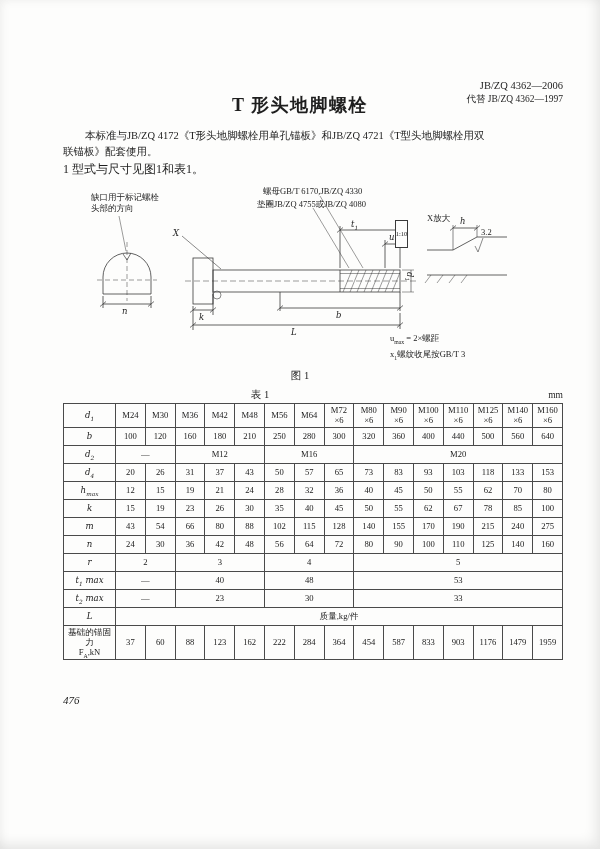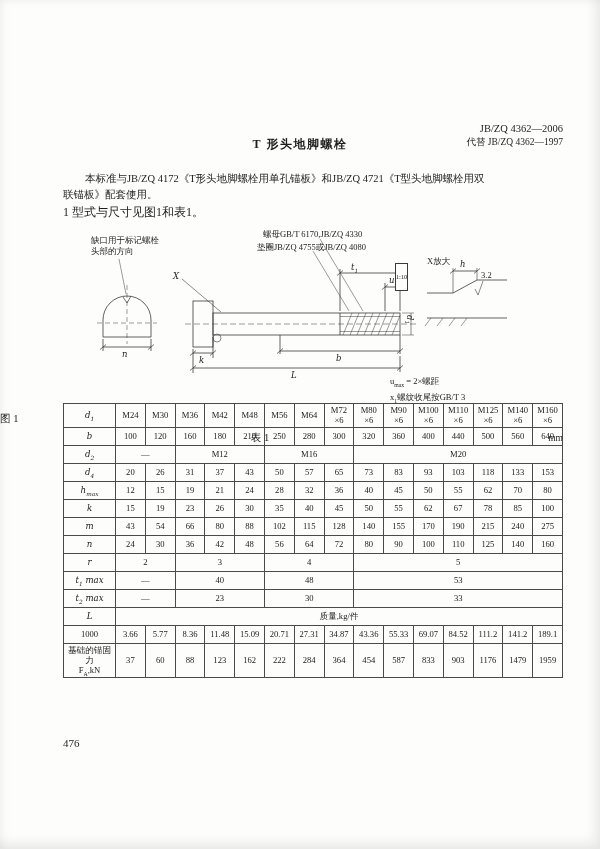--- a/index.html
+++ b/index.html
@@ -3,48 +3,48 @@
 <meta charset="utf-8">
 <style>
   html,body{margin:0;padding:0;}
   body{
     width:600px;height:849px;position:relative;background:#fdfdfc;
     font-family:"Liberation Serif","DejaVu Serif",serif;color:#1e1e1e;
     overflow:hidden;
   }
   .page-shade{position:absolute;inset:0;pointer-events:none;
     box-shadow:inset -5px -6px 12px rgba(0,0,0,.08), inset 3px 2px 8px rgba(0,0,0,.04);}
-  .abs{position:absolute;margin-top:43px;}
+  .abs{position:absolute;}
   
   #std-no{top:80px;left:0;width:563px;text-align:right;font-size:10.5px;}
   #replaces{top:93px;left:0;width:563px;text-align:right;font-size:9.5px;}
-  #doc-title{top:93px;left:0;width:600px;text-align:center;font-size:12px;font-weight:bold;letter-spacing:1.5px;}
+  #doc-title{top:93px;left:0;width:600px;text-align:center;font-size:18px;font-weight:bold;letter-spacing:1.5px;}
   
   #intro{top:128px;left:63px;width:501px;font-size:10.5px;line-height:15.5px;text-indent:22px;white-space:pre-line;}
   #clause{top:161px;left:63px;width:501px;font-size:12px;}
   
   #figure{top:180px;left:55px;width:512px;height:200px;font-size:8.5px;}
   #figure svg{position:absolute;left:0;top:0;}
   .fl{position:absolute;line-height:1.3;white-space:pre-line;color:#222;}
   .dim{font-style:italic;font-family:"DejaVu Serif",serif;font-size:8.5px;}
   .vert{writing-mode:vertical-rl;}
   #taper-frame{border:0.8px solid #3a3a3a;width:11px;height:26px;text-align:center;
     font-size:6.5px;font-style:normal;background:#fdfdfc;line-height:1.1;display:flex;align-items:center;justify-content:center;}
-  #fig-caption{top:369px;left:0;width:600px;text-align:left;font-size:10.5px;}
+  #fig-caption{top:369px;left:0;width:600px;text-align:center;font-size:10.5px;}
   
   #tbl-caption{top:388px;left:0;width:520px;text-align:center;font-size:10.5px;}
   #tbl-unit{top:390px;left:63px;width:500px;text-align:right;font-size:9.5px;}
   
   #spec-table{position:absolute;top:403px;left:63px;width:500px;border-collapse:collapse;
     table-layout:fixed;font-size:8.6px;text-align:center;color:#1a1a1a;}
   #spec-table td{border:1px solid #4a4a4a;padding:1px 0;height:15px;line-height:1.2;overflow:hidden;}
   #spec-table td.lab{padding:1px 1px;}
   .var{font-style:italic;font-family:"DejaVu Serif",serif;}
   sub{font-size:0.68em;line-height:0;}
-  #page-no{top:694px;left:63px;font-size:11px;}
+  #page-no{top:694px;left:63px;font-size:11px;font-style:italic;}
 </style>
 </head>
 <body>
 
 <div class="page-shade"></div>
 
 <div class="abs" id="std-no">JB/ZQ 4362—2006</div>
 <div class="abs" id="replaces">代替 JB/ZQ 4362—1997</div>
 <div class="abs" id="doc-title">T 形头地脚螺栓</div>
 
@@ -338,38 +338,20 @@
         <td colspan="2">—</td>
         <td colspan="3">23</td>
         <td colspan="3">30</td>
         <td colspan="7">33</td>
       </tr>
       <tr>
         <td class="lab var">L</td>
         <td colspan="15">质量,kg/件</td>
       </tr>
       <tr>
-        <td class="lab">1000</td>
-        <td>3.66</td>
-        <td>5.77</td>
-        <td>8.36</td>
-        <td>11.48</td>
-        <td>15.09</td>
-        <td>20.71</td>
-        <td>27.31</td>
-        <td>34.87</td>
-        <td>43.36</td>
-        <td>55.33</td>
-        <td>69.07</td>
-        <td>84.52</td>
-        <td>111.2</td>
-        <td>141.2</td>
-        <td>189.1</td>
-      </tr>
-      <tr>
         <td class="lab">基础的锚固力<br>F<sub>A</sub>,kN</td>
         <td>37</td>
         <td>60</td>
         <td>88</td>
         <td>123</td>
         <td>162</td>
         <td>222</td>
         <td>284</td>
         <td>364</td>
         <td>454</td>

